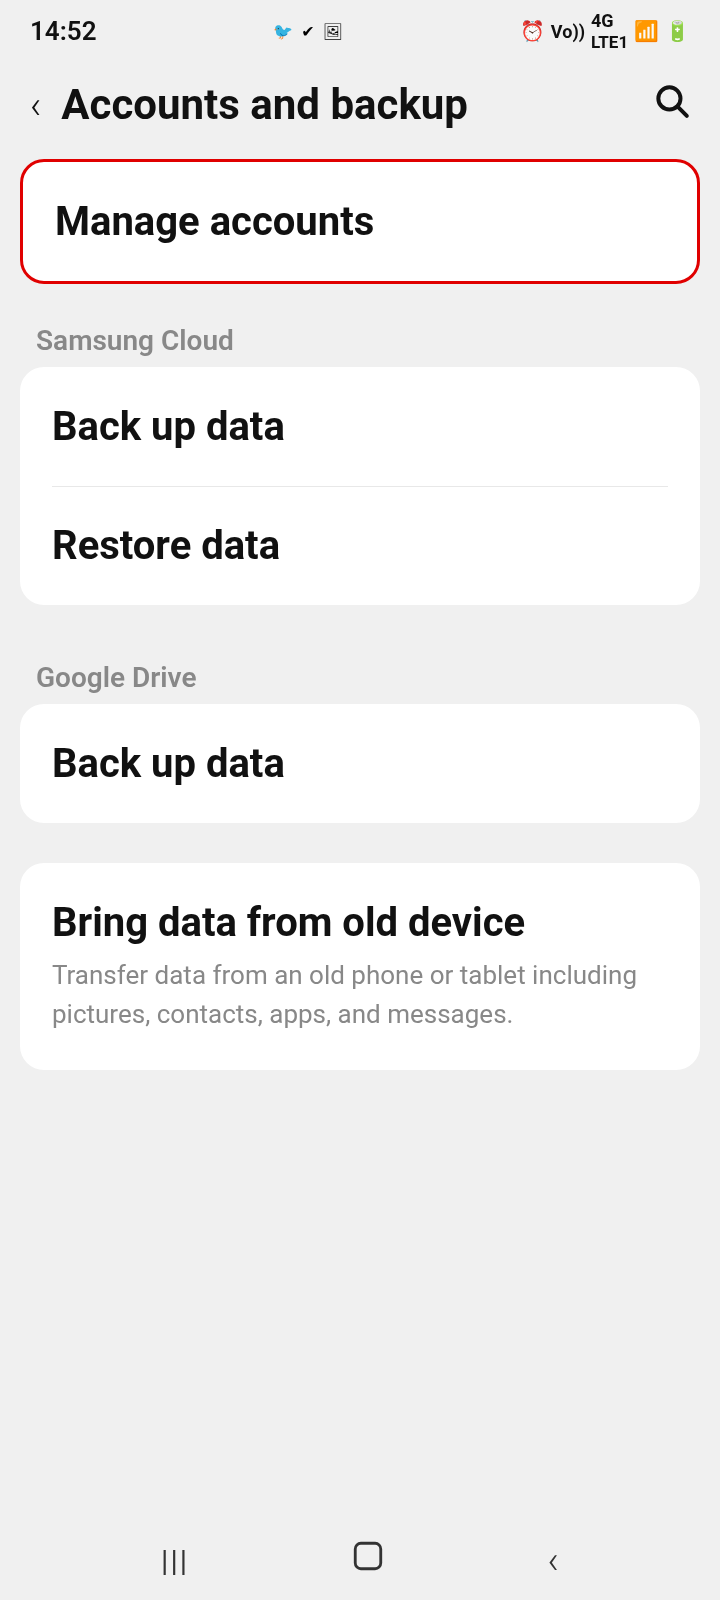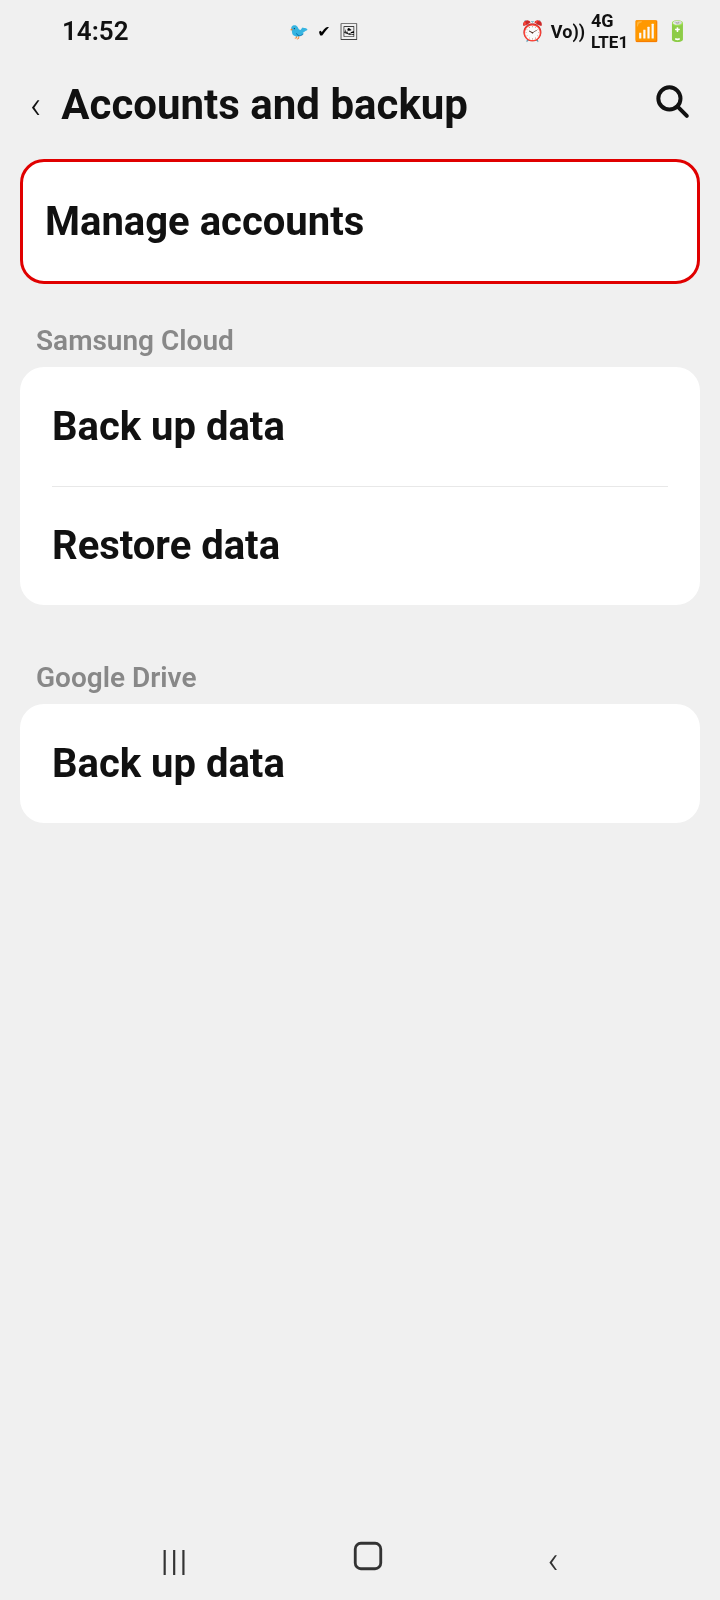--- a/index.html
+++ b/index.html
@@ -14,21 +14,20 @@
     }
 
     
     .status-bar {
       display: flex;
       justify-content: space-between;
       align-items: center;
       padding: 12px 30px 10px 30px;
       background-color: #f0f0f0;
       height: 60px;
-      margin-left: 32px;
     }
 
     .status-left {
       font-size: 26px;
       font-weight: 600;
       color: #111;
     }
 
     .status-right {
       display: flex;
@@ -80,21 +79,21 @@
 
     
     .content {
       padding: 10px 20px;
     }
 
     
     .manage-accounts-card {
       background-color: #ffffff;
       border-radius: 24px;
-      padding: 36px 22px;
+      padding: 36px 32px;
       margin-bottom: 24px;
       border: 3px solid #e00000;
       cursor: pointer;
     }
 
     .manage-accounts-card .item-title {
       font-size: 40px;
       font-weight: 700;
       color: #111;
     }
@@ -229,20 +228,26 @@
 
   <div class="section-label">Google Drive</div>
 
   <div class="card-group">
     <div class="card-item">
       <div class="item-title">Back up data</div>
     </div>
   </div>
 
 
+  <div class="card-group">
+    <div class="card-item">
+      <div class="item-title">Bring data from old device</div>
+      <div class="item-subtitle">Transfer data from an old phone or tablet including pictures, contacts, apps, and messages.</div>
+    </div>
+  </div>
 
 
 </div>
 
 <div class="bottom-nav">
   <div class="nav-btn" style="font-size:30px; letter-spacing:2px;">|||</div>
   <div class="nav-btn">
     <svg width="34" height="34" viewBox="0 0 24 24" fill="none" stroke="#333" stroke-width="2" stroke-linecap="round" stroke-linejoin="round">
       <rect x="3" y="3" width="18" height="18" rx="4"></rect>
     </svg>

